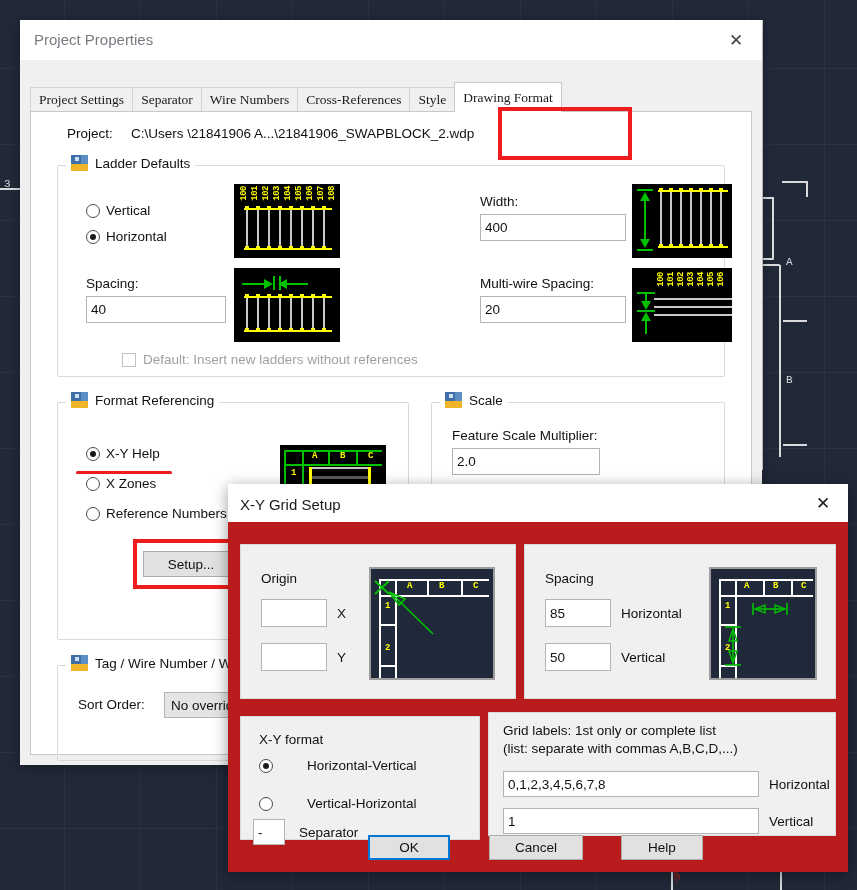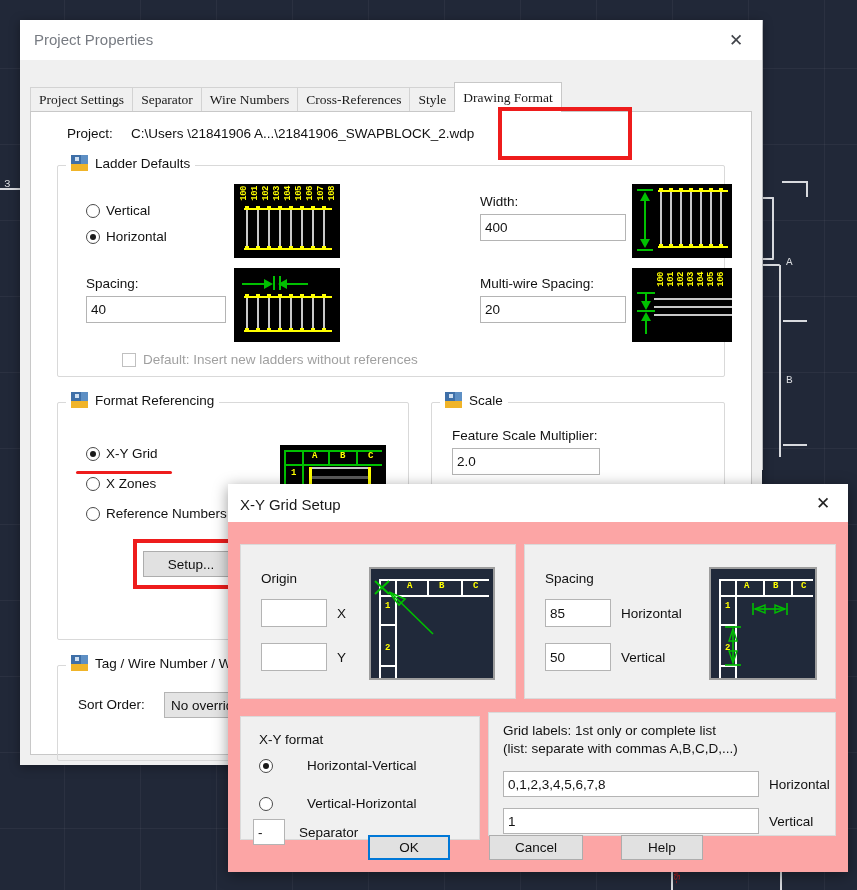--- a/index.html
+++ b/index.html
@@ -238,21 +238,21 @@
     font-size: 9px; font-weight: bold;
   }
   .pv-gline { position: absolute; background: #00c000; }
   .pv-wline { position: absolute; background: #ffffff; }
 
   
   #xy-dialog {
     position: absolute;
     left: 228px; top: 484px;
     width: 620px; height: 388px;
-    background: #fca5a5;
+    background: #b91c1c;
     box-shadow: 0 3px 14px rgba(0,0,0,0.40);
   }
   #xy-titlebar {
     position: absolute; left:0; right:0; top:0; height: 38px;
     background: #ffffff;
   }
   #xy-title {
     position: absolute; left: 12px; top: 12px;
     font-size: 15px; color: #1a1a1a;
   }
@@ -488,21 +488,21 @@
               <i class="tl"></i>
               <i class="tr"></i>
               <i class="bot"></i>
               <i class="dot"></i>
             </span>
           <span>Format Referencing</span>
         </div>
 
         <div class="radio-row" style="left:28px; top:43px;">
           <span class="radio checked"></span>
-          <span>X-Y Grid</span>
+          <span>X-Y Help</span>
         </div>
         <div class="redline" style="left:18px; top:68px; width:96px;"></div>
 
         <div class="radio-row" style="left:28px; top:73px;">
           <span class="radio"></span>
           <span>X Zones</span>
         </div>
         <div class="radio-row" style="left:28px; top:103px;">
           <span class="radio"></span>
           <span>Reference Numbers</span>

